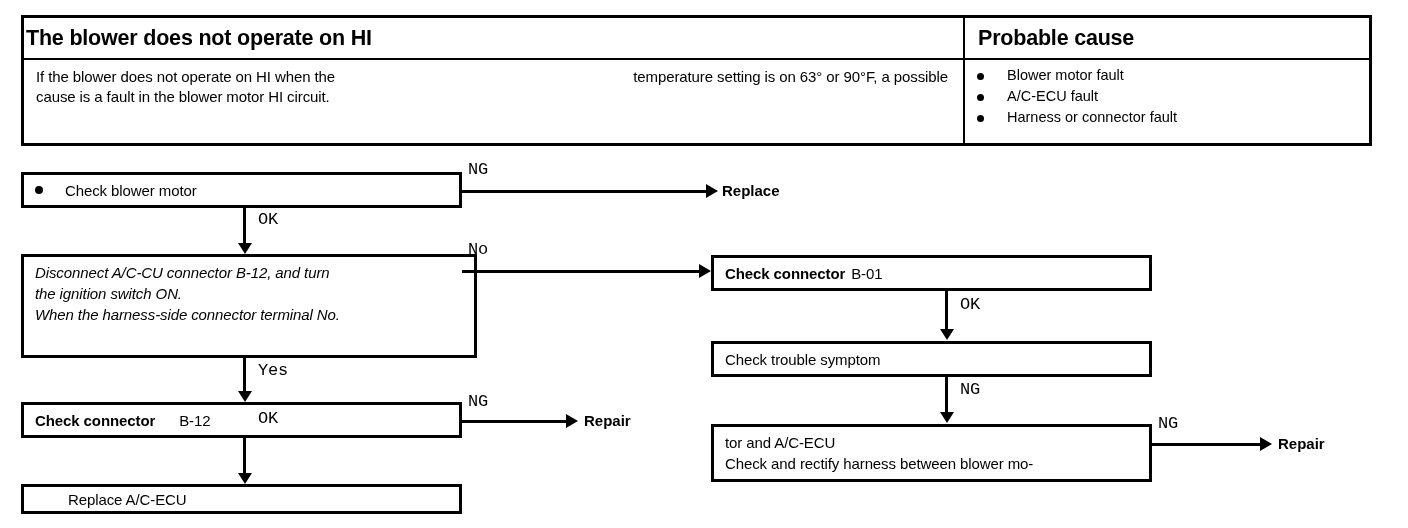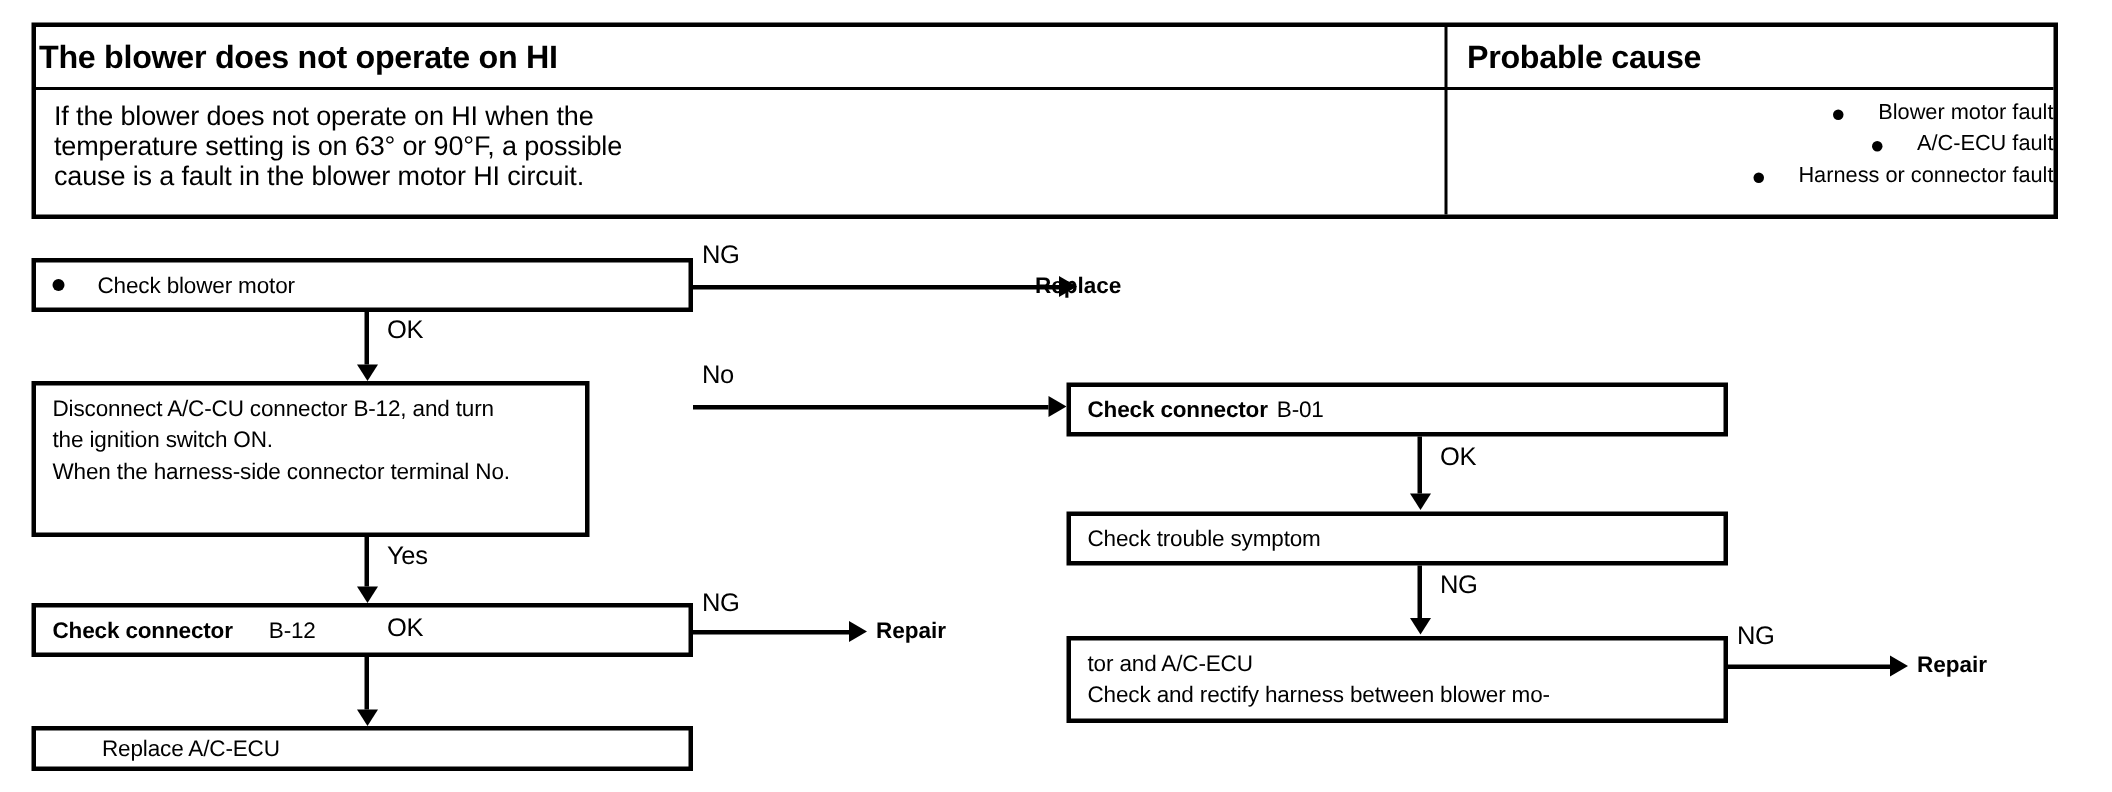--- a/index.html
+++ b/index.html
@@ -35,27 +35,27 @@
     font-size: 21.5px; font-weight: bold; letter-spacing: -0.2px;
   }
   #symptom-title-cell { left: 0; width: 939px; padding-left: 2px; }
   #cause-title-cell   { left: 941px; right: 0; padding-left: 13px; }
 
   .body-cell { position: absolute; top: 0; height: 100%; }
   #symptom-desc-cell { left: 0; width: 939px; padding: 9px 12px 0 12px; }
   #cause-list-cell   { left: 941px; right: 0; padding: 9px 0 0 12px; }
 
   .desc-line {
-    font-size: 18px; line-height: 20px; white-space: nowrap; letter-spacing: -0.1px; flex-direction: column;
+    font-size: 15px; line-height: 20px; white-space: nowrap; letter-spacing: -0.1px;
   }
   .desc-line.justified {
     display: flex; justify-content: space-between; width: 912px;
   }
   .cause-item {
-    display: flex; align-items: flex-start; height: 21px; font-size: 14.5px; justify-content: flex-end;
+    display: flex; align-items: flex-start; height: 21px; font-size: 14.5px;
   }
   .cause-bullet {
     width: 7px; height: 7px; border-radius: 50%; background: #000;
     margin-top: 6px; margin-right: 23px; flex: none;
   }
 
   
   .flow-box {
     border: 3px solid #000; background: #fff;
     display: flex; align-items: center;
@@ -64,21 +64,21 @@
   }
   .flow-box.multiline { display: block; padding-top: 5px; }
   .flow-box .ln { white-space: nowrap; letter-spacing: -0.1px; }
   .b { font-weight: bold; }
   .box-bullet {
     width: 8px; height: 8px; border-radius: 50%; background: #000;
     margin-right: 22px; flex: none;
   }
 
   #box-check-blower   { left: 21px; top: 172px;  width: 441px; height: 36px; }
-  #box-disconnect     { left: 21px; top: 254px;  width: 372px; height: 104px; }
+  #box-disconnect     { left: 21px; top: 254px;  width: 456px; height: 104px; font-style: italic; }
   #box-check-conn-b12 { left: 21px; top: 402px;  width: 441px; height: 36px; }
   #box-replace-ecu    { left: 21px; top: 484px;  width: 441px; height: 30px; padding-left: 44px; }
 
   #box-check-conn-b04 { left: 711px; top: 255px; width: 441px; height: 36px; }
   #box-check-symptom  { left: 711px; top: 341px; width: 441px; height: 36px; }
   #box-check-rectify  { left: 711px; top: 424px; width: 441px; height: 58px; }
 
   
   .vline { background: #000; width: 3px; }
   .hline { background: #000; height: 3px; }
@@ -89,21 +89,21 @@
     border-right: 7px solid transparent;
     border-top: 11px solid #000;
   }
   .arrow-right {
     position: absolute; width: 0; height: 0;
     border-top: 7px solid transparent;
     border-bottom: 7px solid transparent;
     border-left: 12px solid #000;
   }
   .edge-label {
-    position: absolute; font-size: 17px; white-space: nowrap; letter-spacing: -0.2px;
+    position: absolute; font-size: 17px; white-space: nowrap; letter-spacing: -0.2px; font-family: Liberation Mono, monospace;
   }
   .term-label {
     position: absolute; font-size: 15px; font-weight: bold; white-space: nowrap;
   }
 </style>
 </head>
 <body>
 
 <div class="abs" id="symptom-table">
 
@@ -142,21 +142,21 @@
 </div>
 
 <div class="abs flow-box" id="box-check-blower">
   <span class="box-bullet"></span>
   <span class="ln">Check blower motor</span>
 </div>
 
 <div class="abs hline" style="left:462px; top:190px; width:244px;"></div>
 <div class="arrow-right" style="left:706px; top:184px;"></div>
 <div class="edge-label" style="left:468px; top:160px;">NG</div>
-<div class="term-label" style="left:690px; top:182px;">Replace</div>
+<div class="term-label" style="left:722px; top:182px;">Replace</div>
 
 <div class="abs vline" style="left:243px; top:208px; height:35px;"></div>
 <div class="arrow-down" style="left:237.5px; top:243px;"></div>
 <div class="edge-label" style="left:258px; top:210px;">OK</div>
 
 <div class="abs flow-box multiline" id="box-disconnect">
   <div class="ln">Disconnect A/C-CU connector B-12, and turn</div>
   <div class="ln">the ignition switch ON.</div>
   <div class="ln">When the harness-side connector terminal No.</div>
 </div>

